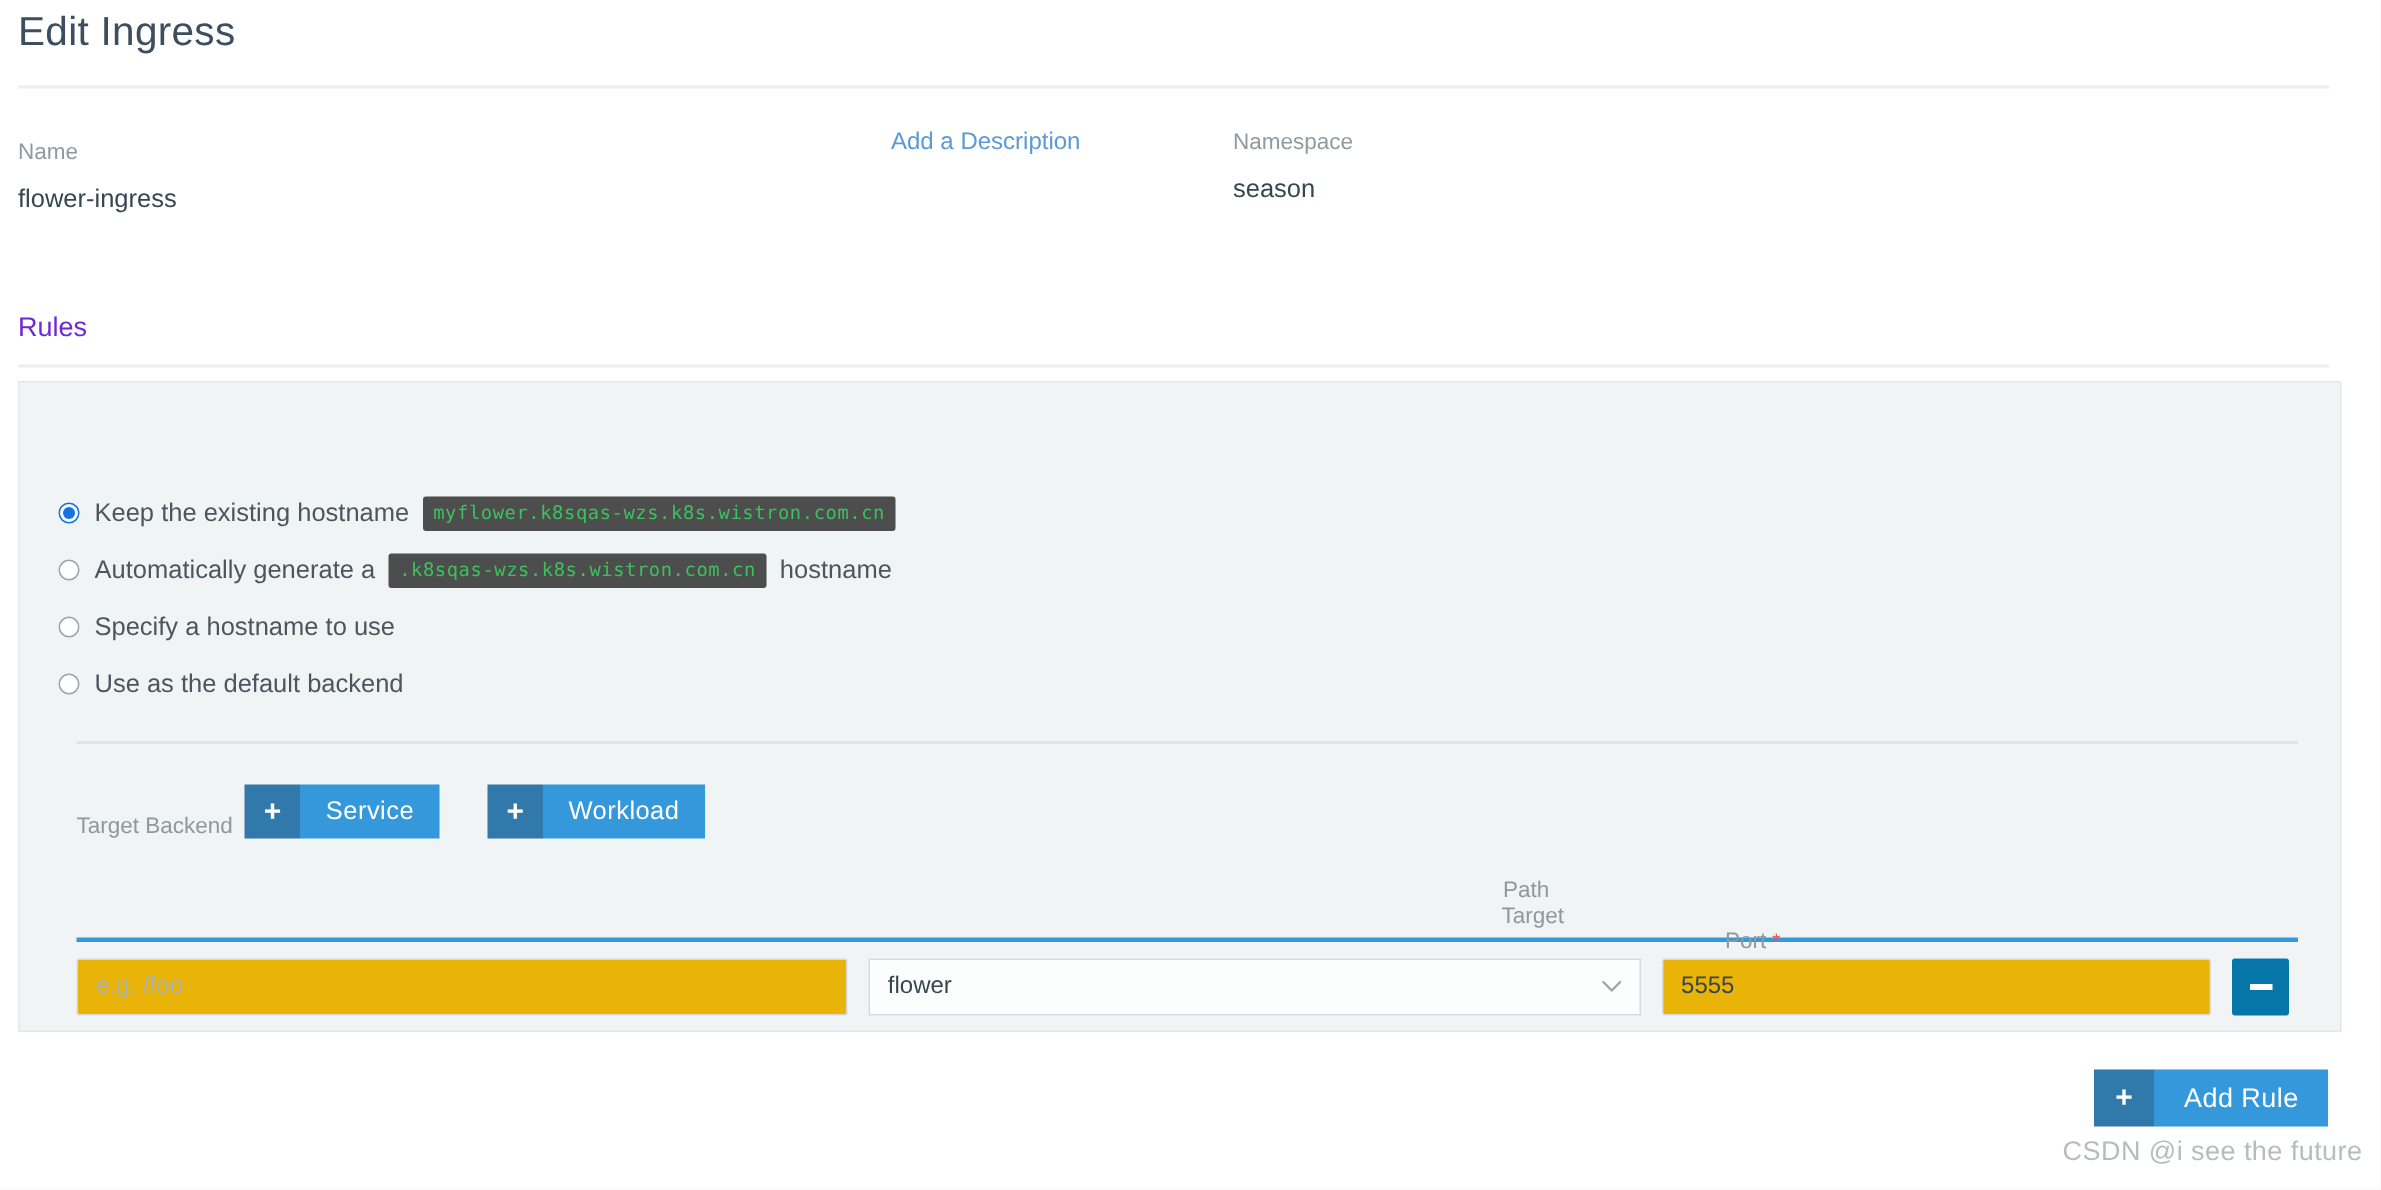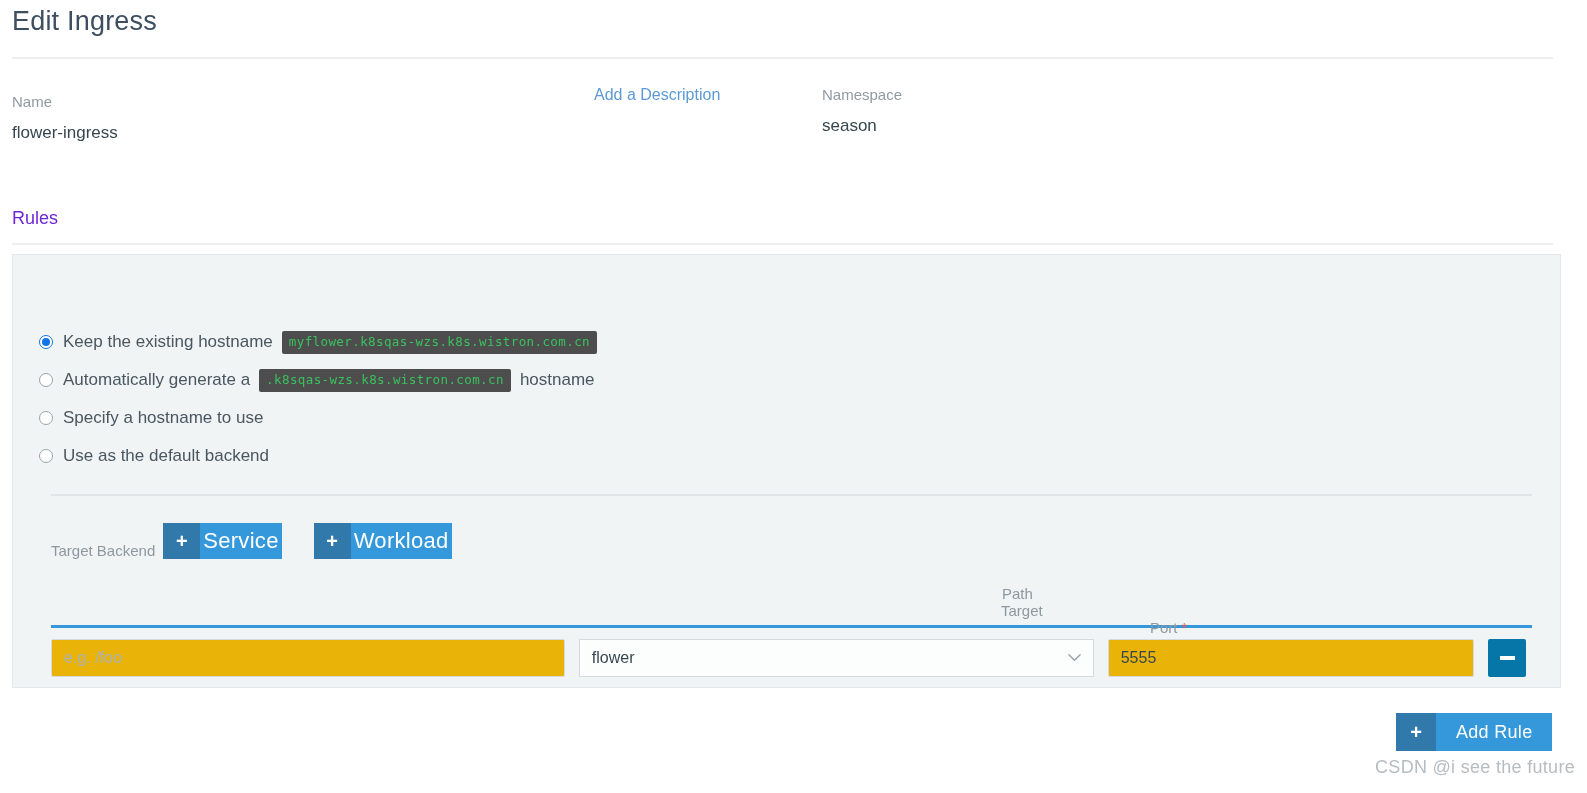--- a/index.html
+++ b/index.html
@@ -191,22 +191,22 @@
     justify-content: center;
     font-size: 20px;
     font-weight: 700;
     line-height: 1;
   }
   .split-btn .btn-text {
     background: #3498db;
     color: #ffffff;
     display: flex;
     align-items: center;
-    padding: 0 3px;
-    font-size: 22px;
+    padding: 0 17px;
+    font-size: 17px;
     letter-spacing: 0.3px;
   }
 
   
   .rule-table {
     position: absolute;
     left: 38px;
     top: 330px;
     width: 1481px;
   }

